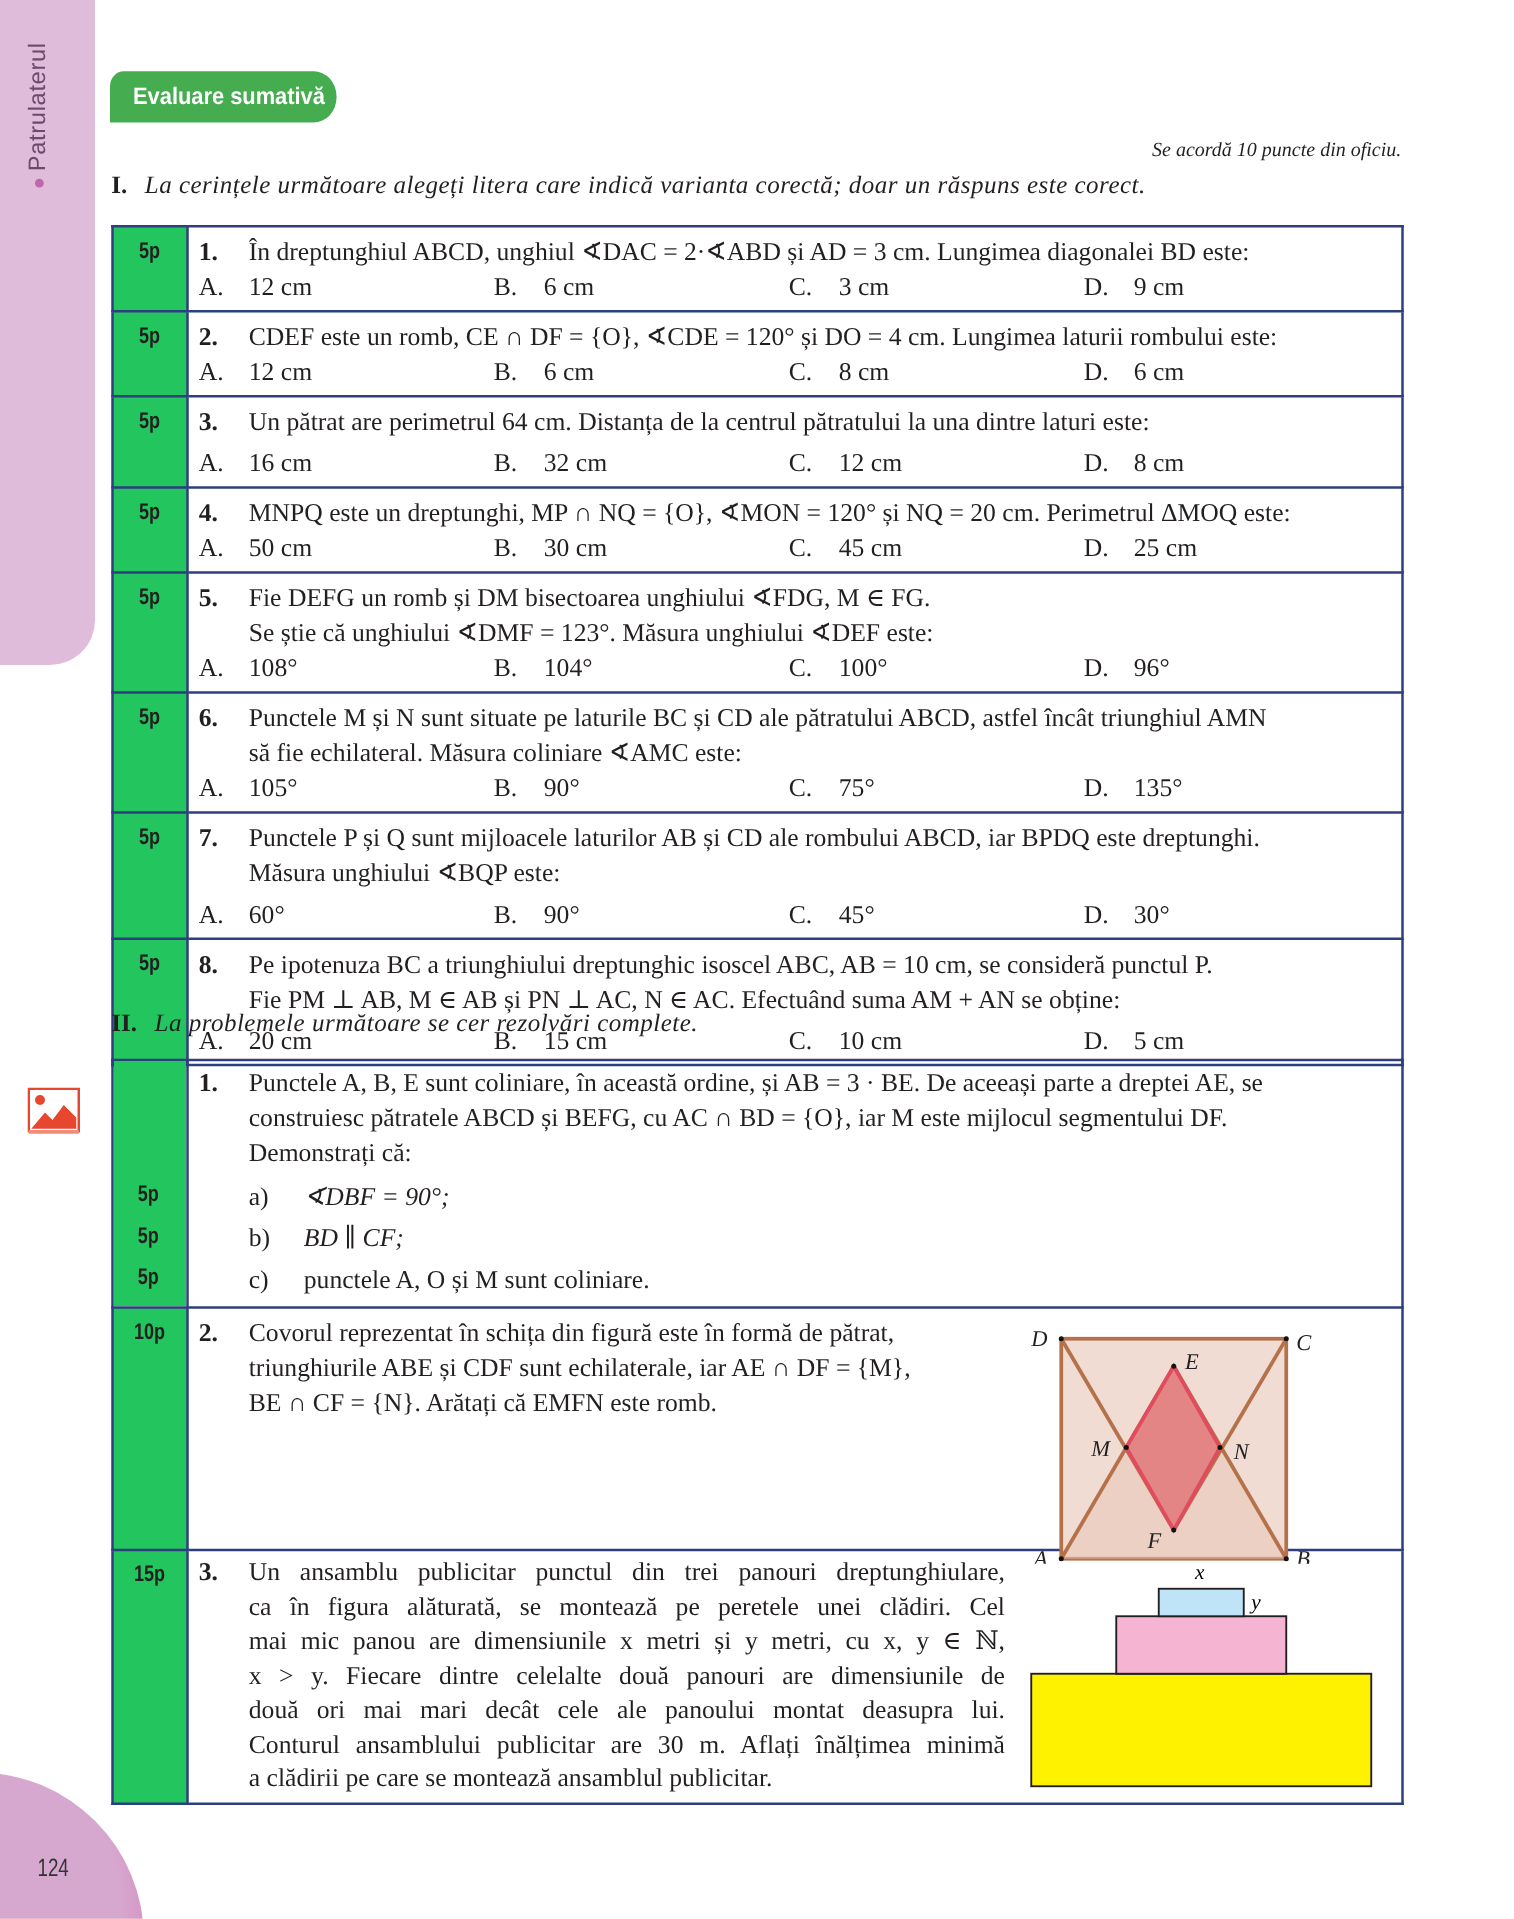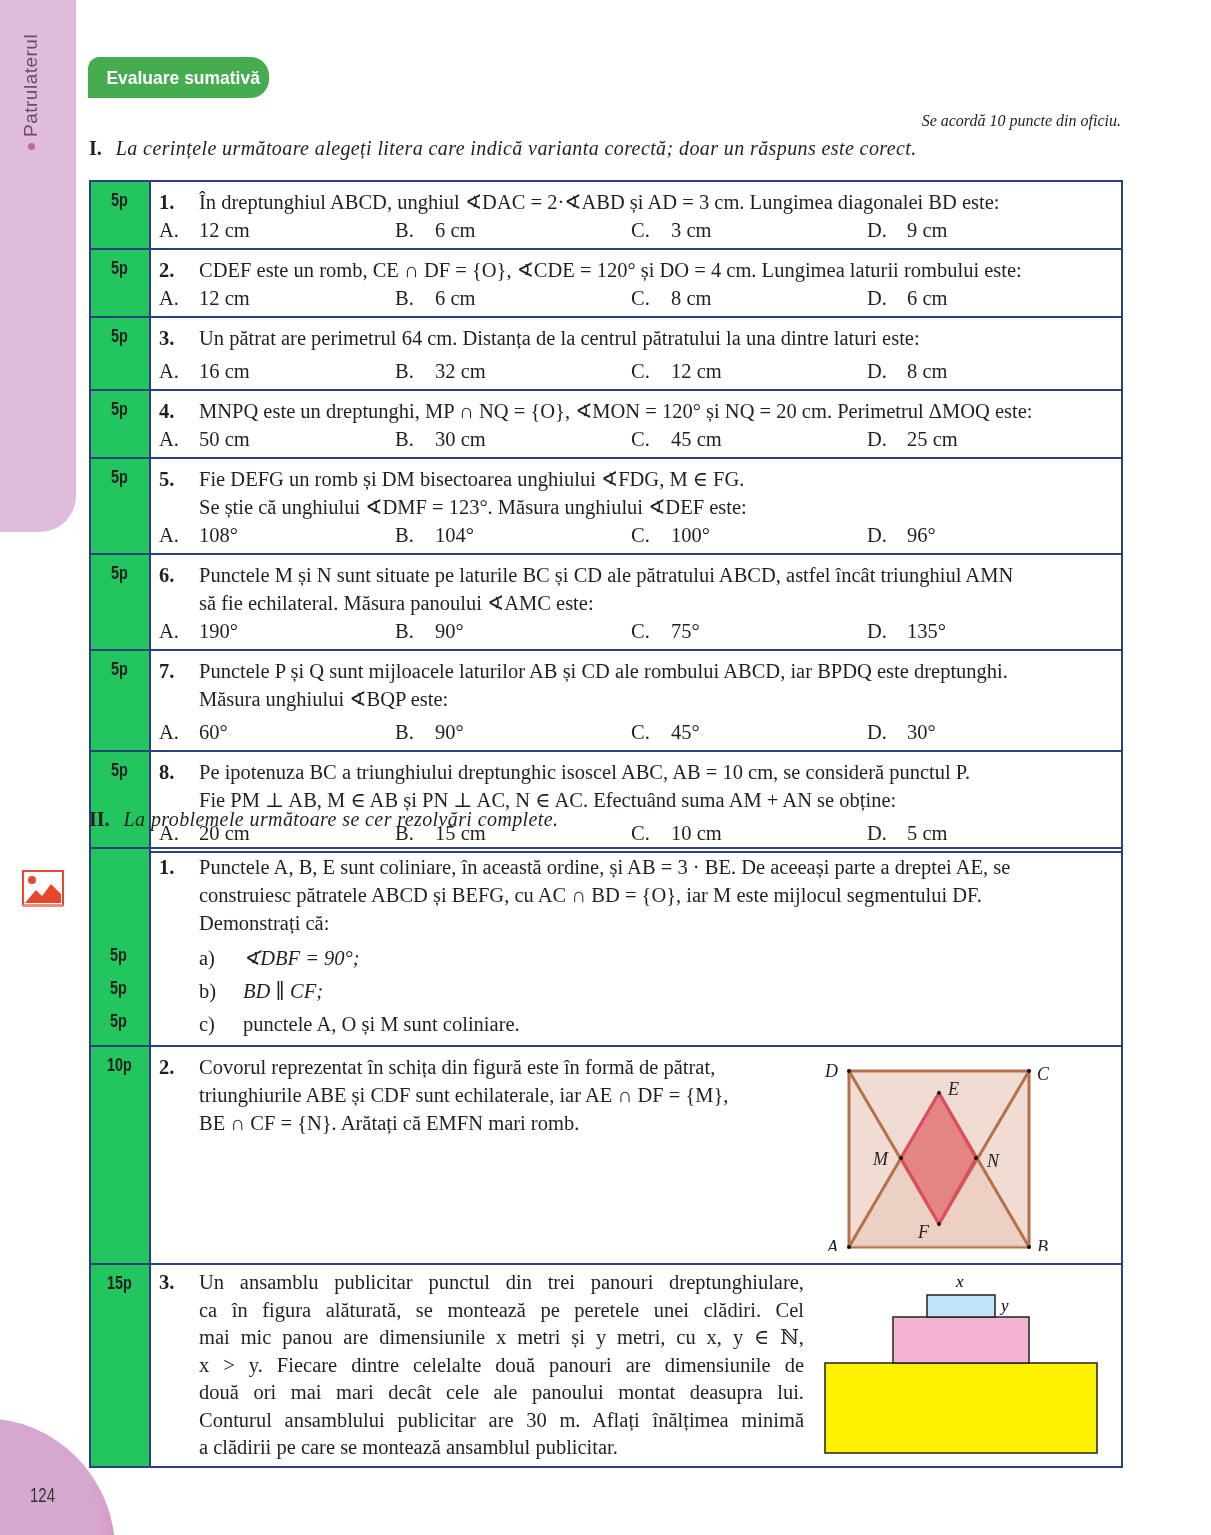--- a/index.html
+++ b/index.html
@@ -226,25 +226,25 @@
           </div>
         </td>
       </tr>
       <tr style="height: 89px;">
         <td class="pts"><span>5p</span></td>
         <td class="body">
           <div class="qline">
             <span class="qn">6.</span>
             <span class="qt">Punctele M și N sunt situate pe laturile BC și CD ale pătratului ABCD, astfel încât triunghiul AMN</span>
           </div>
-          <div class="indent">să fie echilateral. Măsura panoului ∢AMC este:</div>
+          <div class="indent">să fie echilateral. Măsura coliniare ∢AMC este:</div>
           <div class="opts">
             <div class="opt">
               <span class="l">A.</span>
-              <span>190°</span>
+              <span>105°</span>
             </div>
             <div class="opt">
               <span class="l">B.</span>
               <span>90°</span>
             </div>
             <div class="opt">
               <span class="l">C.</span>
               <span>75°</span>
             </div>
             <div class="opt">
@@ -341,29 +341,29 @@
             <div>Demonstrați că:</div>
             <div style="margin-top:5px;line-height:33px">
               <div><span style="display:inline-block;width:44px">a)</span><i>∢DBF = 90°;</i></div>
               <div><span style="display:inline-block;width:44px">b)</span><i>BD ∥ CF;</i></div>
               <div><span style="display:inline-block;width:44px">c)</span><span>punctele A, O și M sunt coliniare.</span></div>
             </div>
           </div>
         </div>
       </td>
     </tr>
-    <tr style="height:218px">
+    <tr style="height:194px">
       <td class="pts"><span>10p</span></td>
       <td class="body" style="position:relative">
         <div class="qline" style="width:640px;text-align:justify">
           <span class="qn">2.</span>
           <div class="qt">
             <div>Covorul reprezentat în schița din figură este în formă de pătrat,</div>
             <div>triunghiurile ABE și CDF sunt echilaterale, iar AE ∩ DF = {M},</div>
-            <div>BE ∩ CF = {N}. Arătați că EMFN mari romb.</div>
+            <div>BE ∩ CF = {N}. Arătați că EMFN este romb.</div>
           </div>
         </div>
         <svg style="position:absolute;left:670px;top:4px" width="250" height="200" viewBox="0 0 250 200">
           <rect id="sq" x="28" y="20" width="180" height="176" fill="#f1dcd3" stroke="#b5714a" stroke-width="3"></rect>
           <polygon id="triABE" points="28,196 208,196 118,42" fill="#e6c7b6" opacity="0.55"></polygon>
           <line id="l1" x1="28" y1="20" x2="118" y2="173" stroke="#b5714a" stroke-width="3"></line>
           <line id="l2" x1="208" y1="20" x2="118" y2="173" stroke="#b5714a" stroke-width="3"></line>
           <line id="l3" x1="28" y1="196" x2="118" y2="42" stroke="#b5714a" stroke-width="3"></line>
           <line id="l4" x1="208" y1="196" x2="118" y2="42" stroke="#b5714a" stroke-width="3"></line>
           <polygon id="rh" points="118,42 155,107 118,173 80,107" fill="#e48585" stroke="#e04c5e" stroke-width="3"></polygon>

